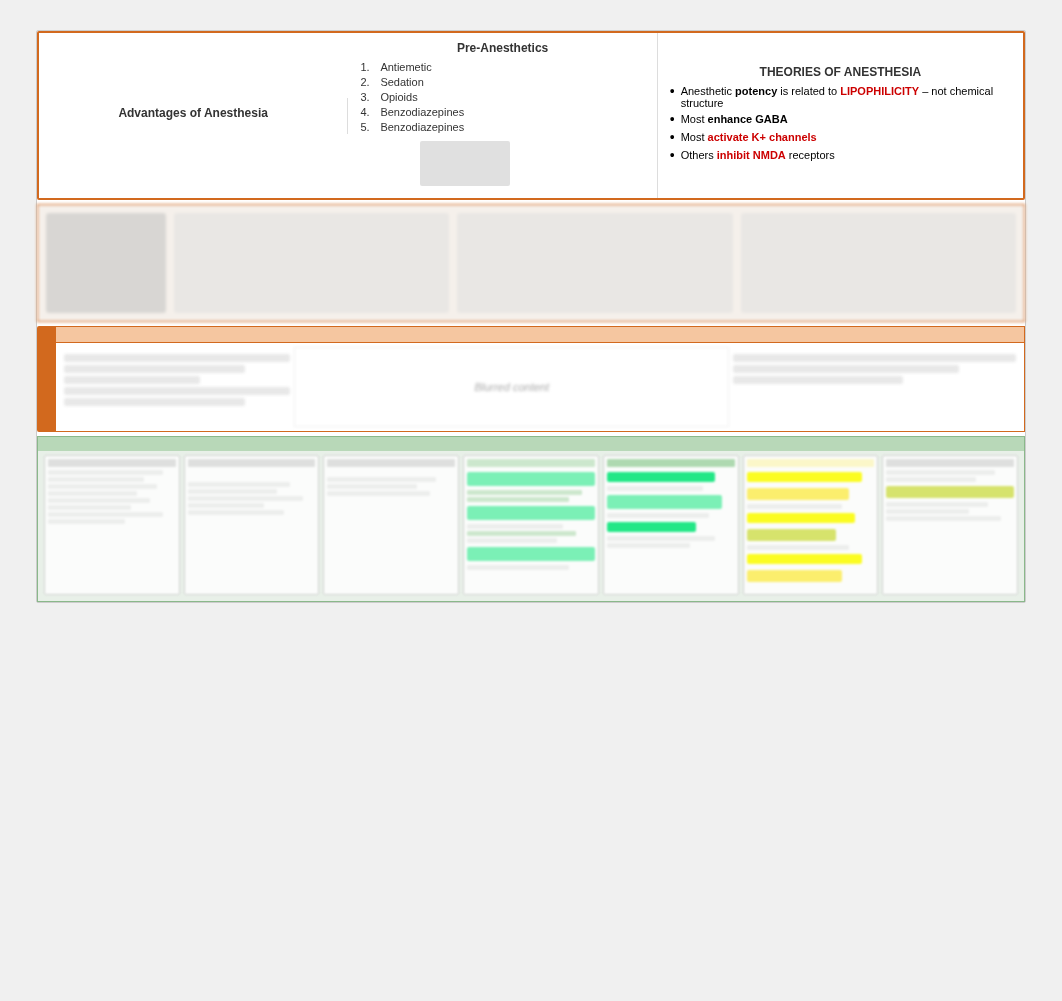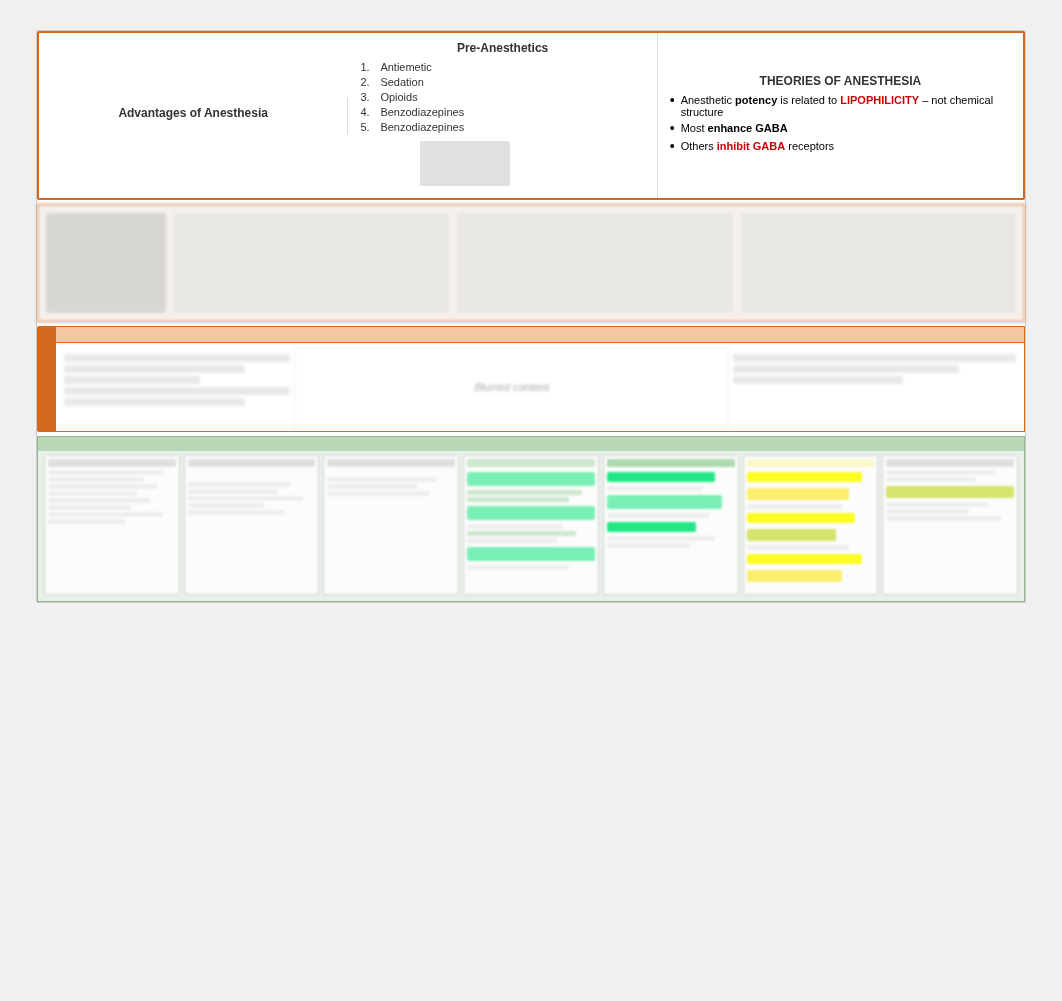--- a/index.html
+++ b/index.html
@@ -342,21 +342,26 @@
               Anesthetic <strong class="bold-black">potency</strong> is related to <strong class="bold-red">LIPOPHILICITY</strong> – not chemical structure
             </span>
           </li>
           <li>
             <span>
               Most <strong class="bold-black">enhance GABA</strong>
             </span>
           </li>
           <li>
             <span>
-              Others <strong class="bold-red">inhibit GABA</strong> receptors
+              Most <strong class="bold-red">activate K+ channels</strong>
+            </span>
+          </li>
+          <li>
+            <span>
+              Others <strong class="bold-red">inhibit NMDA</strong> receptors
             </span>
           </li>
         </ul>
       </div>
     </div>
   </div>
 
   <div class="second-section">
     <div class="blur-img-left"></div>
     <div class="blur-block"></div>

